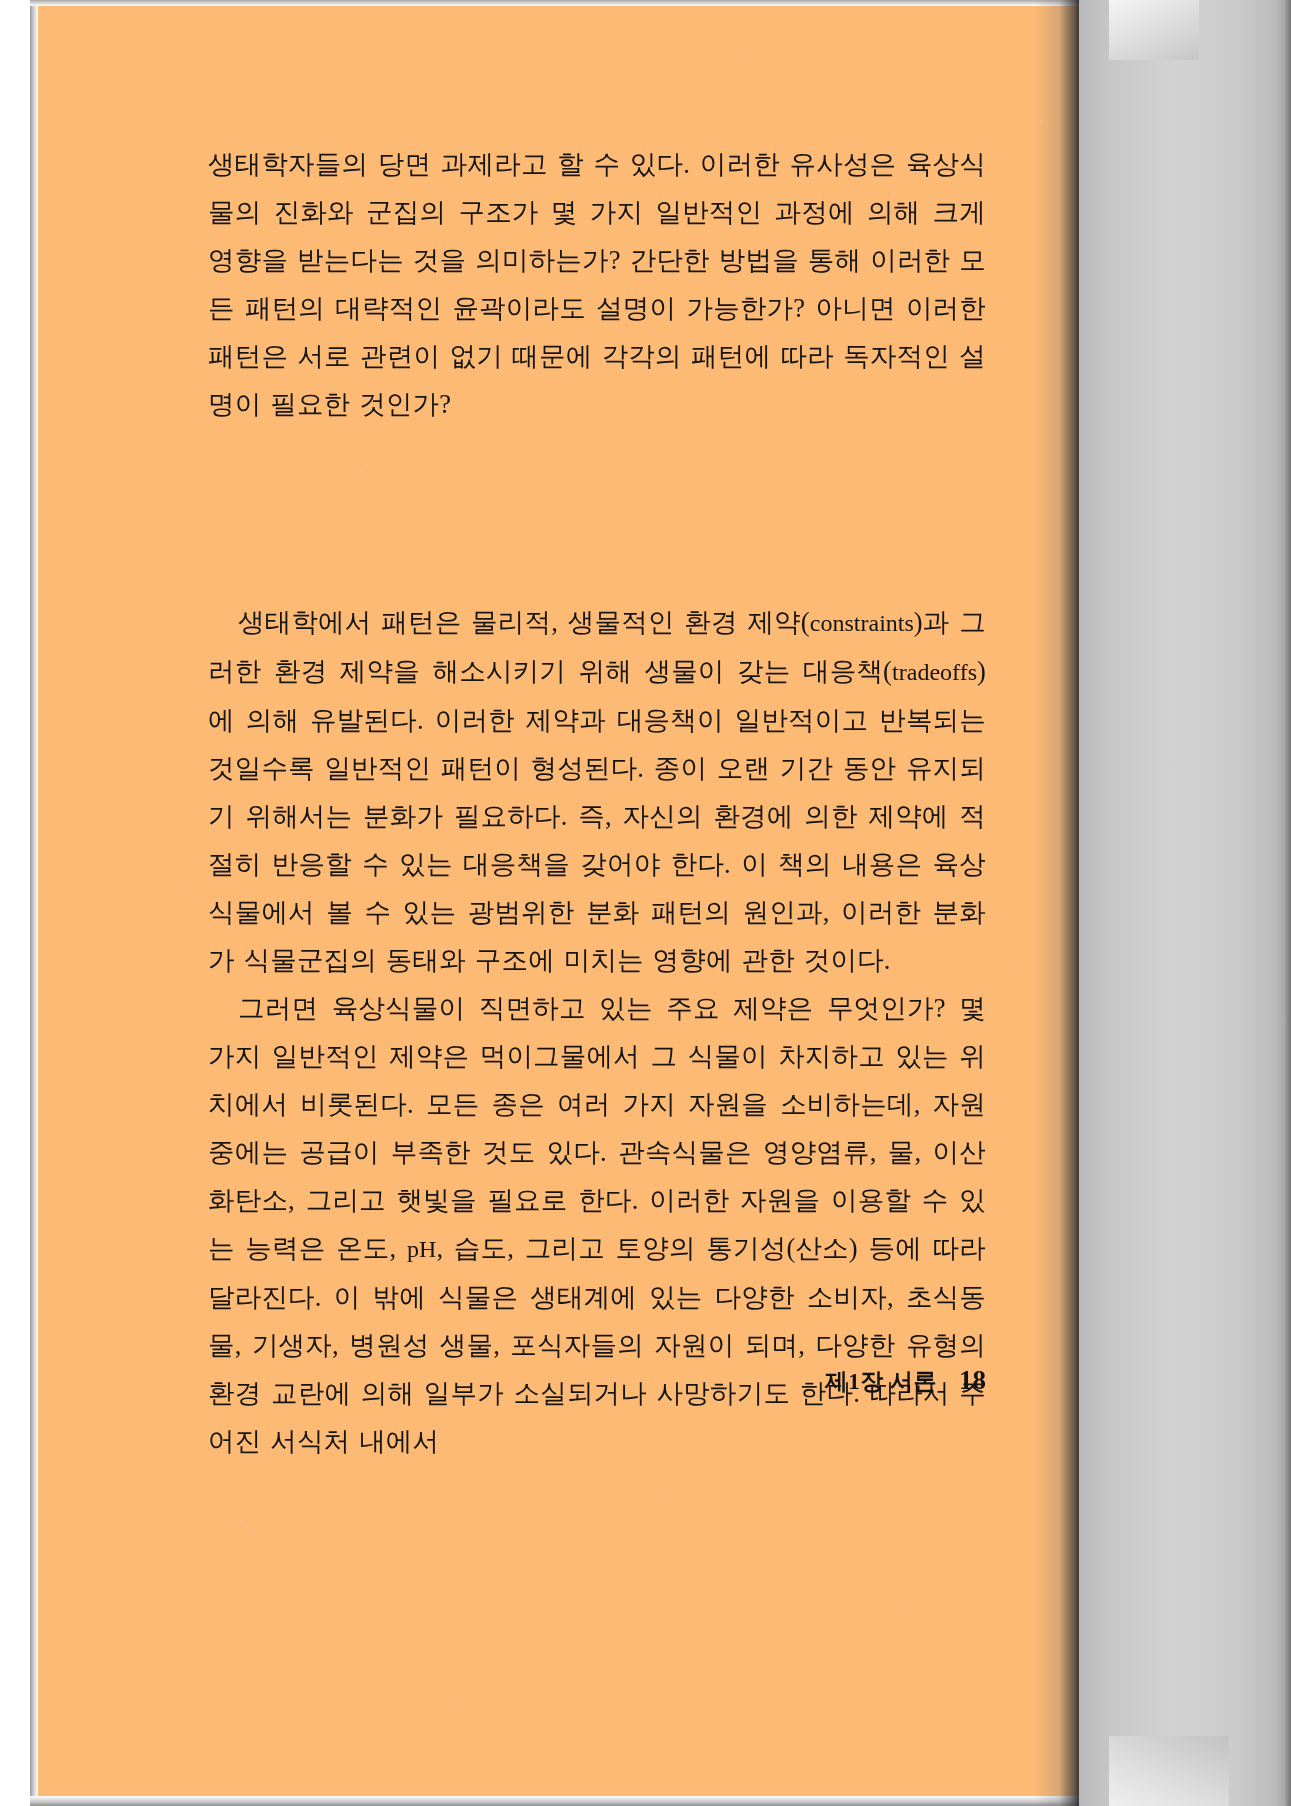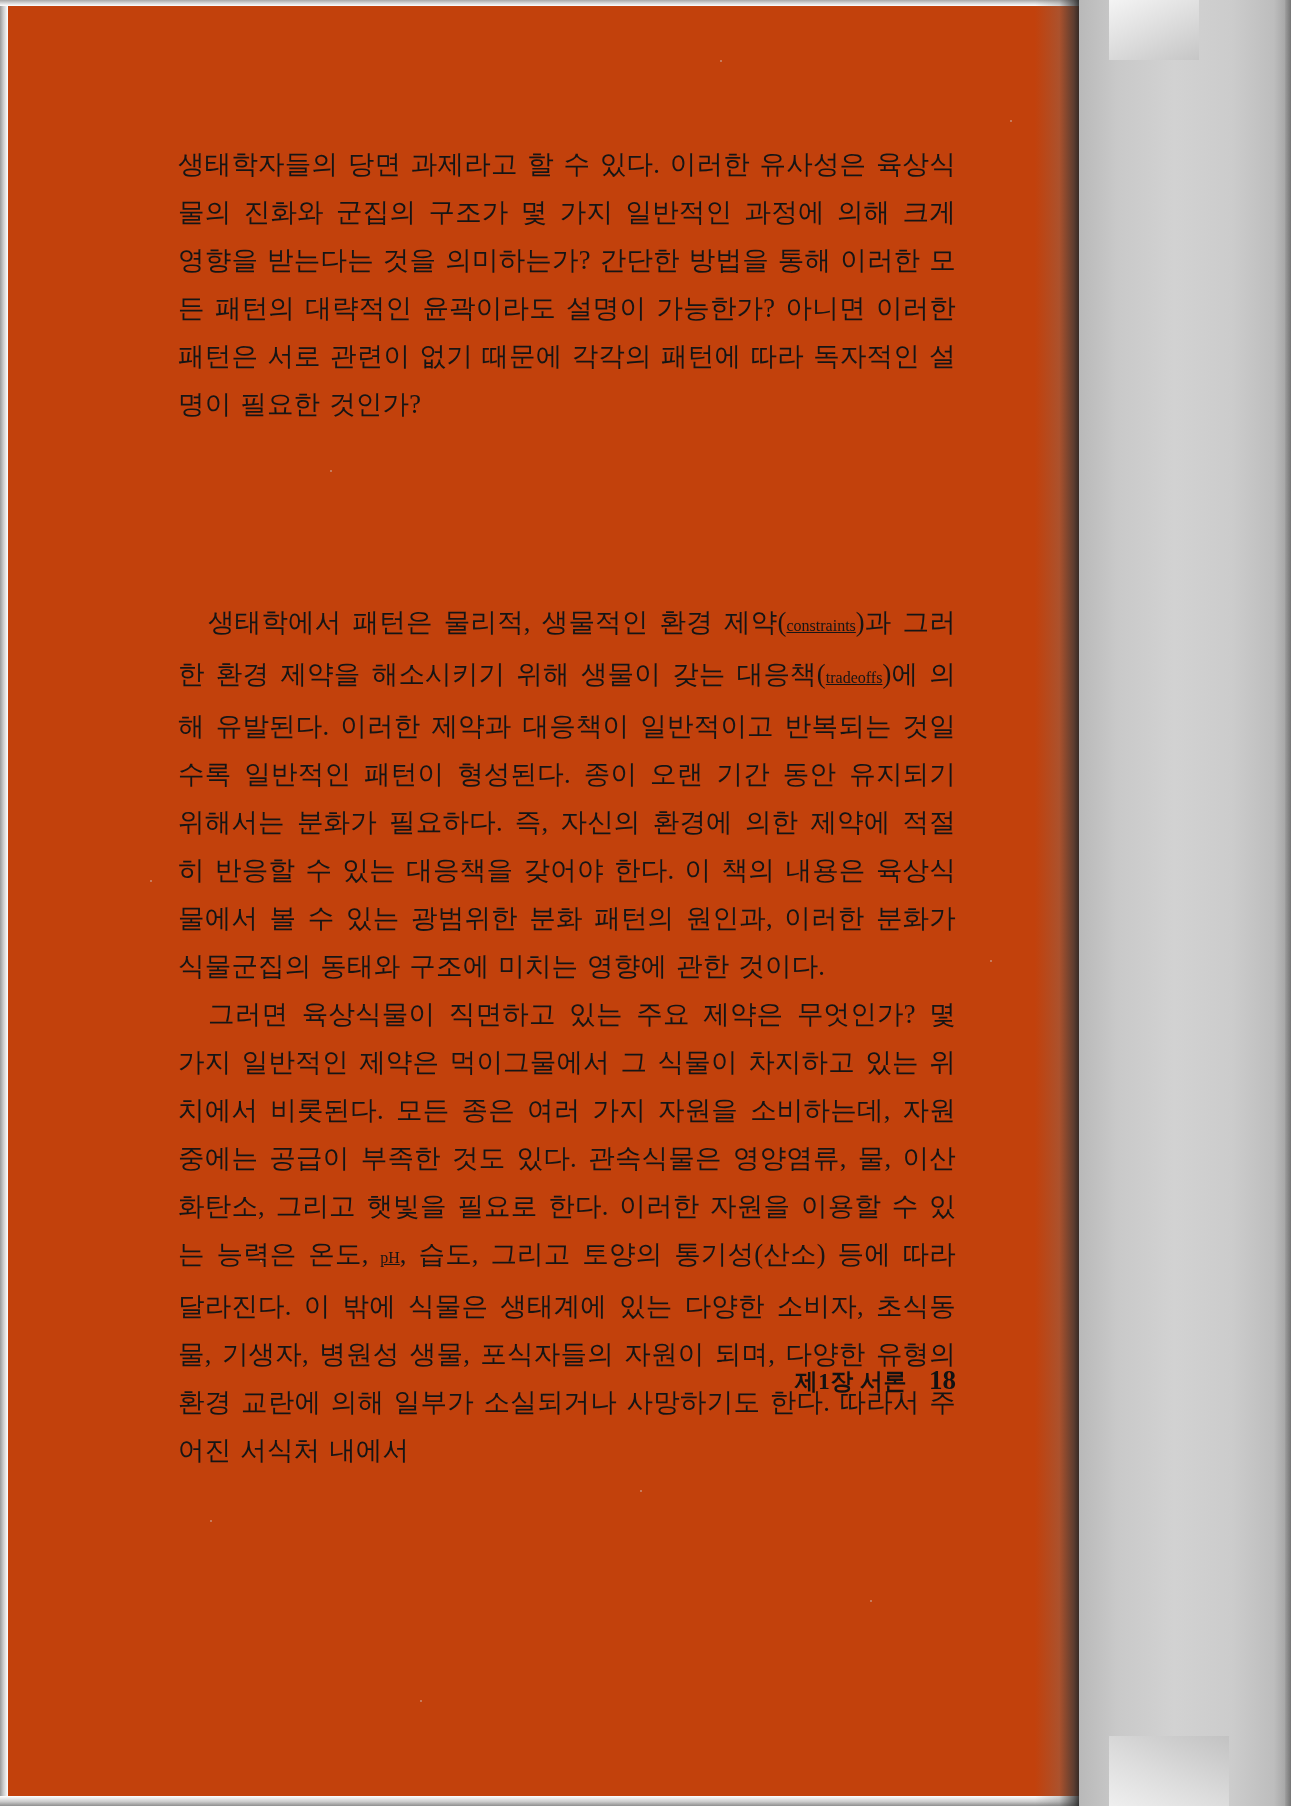--- a/index.html
+++ b/index.html
@@ -11,21 +11,22 @@
     width: 1291px;
     height: 1806px;
     overflow: hidden;
     font-family: "Liberation Serif", serif;
   }
 
   
   .scan {
     position: absolute;
     inset: 0;
-    background: #c2410c;
+    background: #fdba74;
+    margin-left: 30px;
   }
 
   
   .scan-edge-left {
     position: absolute;
     left: 0;
     top: 0;
     width: 8px;
     height: 1806px;
     background: linear-gradient(to right, #9a9a9a 0%, #c9c9c9 40%, #ffffff 100%);
@@ -145,23 +146,22 @@
   .section-heading .num {
     display: inline-block;
     width: 58px;
   }
 
   .gap-before-heading { height: 112px; }
   .gap-after-heading  { height: 58px; }
 
   .latin {
     font-family: "Liberation Serif", serif;
-    font-size: 16px;
+    font-size: 24px;
     letter-spacing: 0;
-    text-decoration: underline;
   }
 
   
   .page-footer {
     position: absolute;
     left: 178px;
     top: 1365px;
     width: 778px;
     display: flex;
     justify-content: flex-end;

